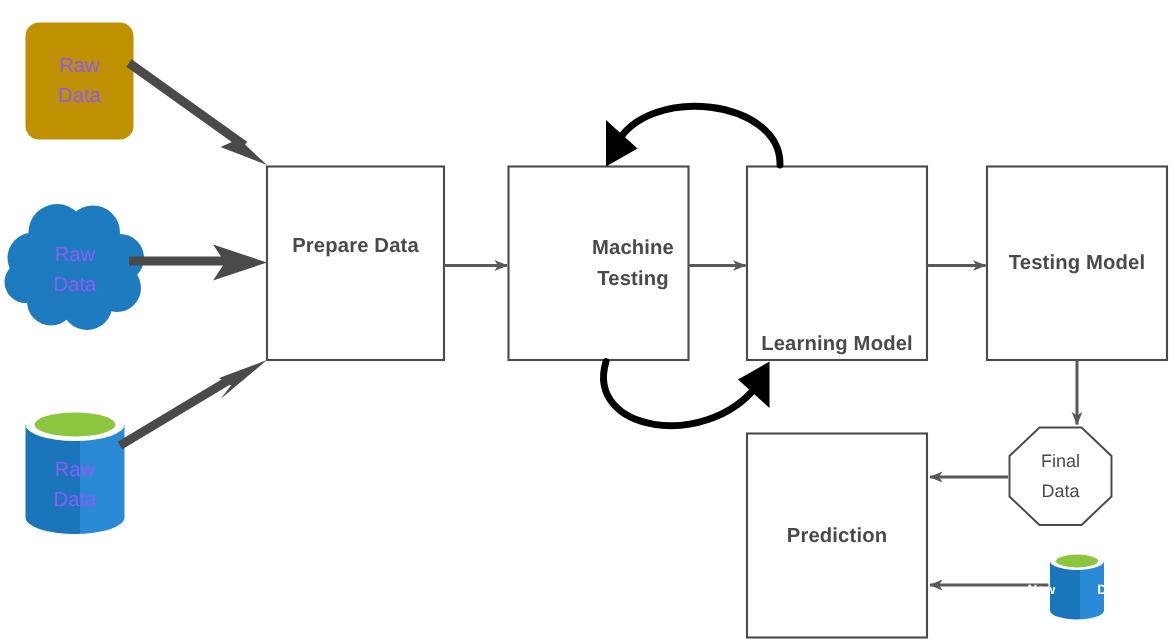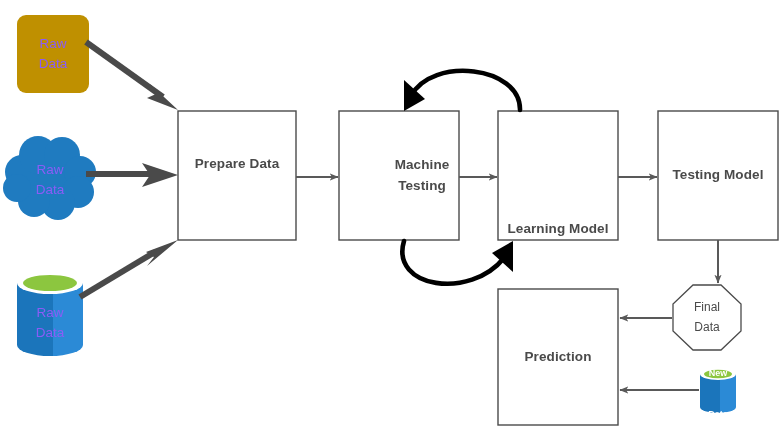--- a/index.html
+++ b/index.html
@@ -181,18 +181,18 @@
 
   <div class="node-label proc-text" style="left:498px; top:289px; width:120px; height:136px;border-radius:19px;">
     <span>Prediction</span>
   </div>
 
   <div class="node-label octa-text" style="left:673px; top:285px; width:68px; height:65px; flex-direction:column;">
     <span>Final</span>
     <span>Data</span>
   </div>
 
-  <div class="node-label small-source-text" style="left:700px; top:378px; width:36px; height:32px; flex-direction:column;gap:28px;">
+  <div class="node-label small-source-text" style="left:700px; top:378px; width:36px; height:32px; gap:28px;">
     <span>New</span>
     <span>Data</span>
   </div>
 
 </div>
 
 </body></html>

